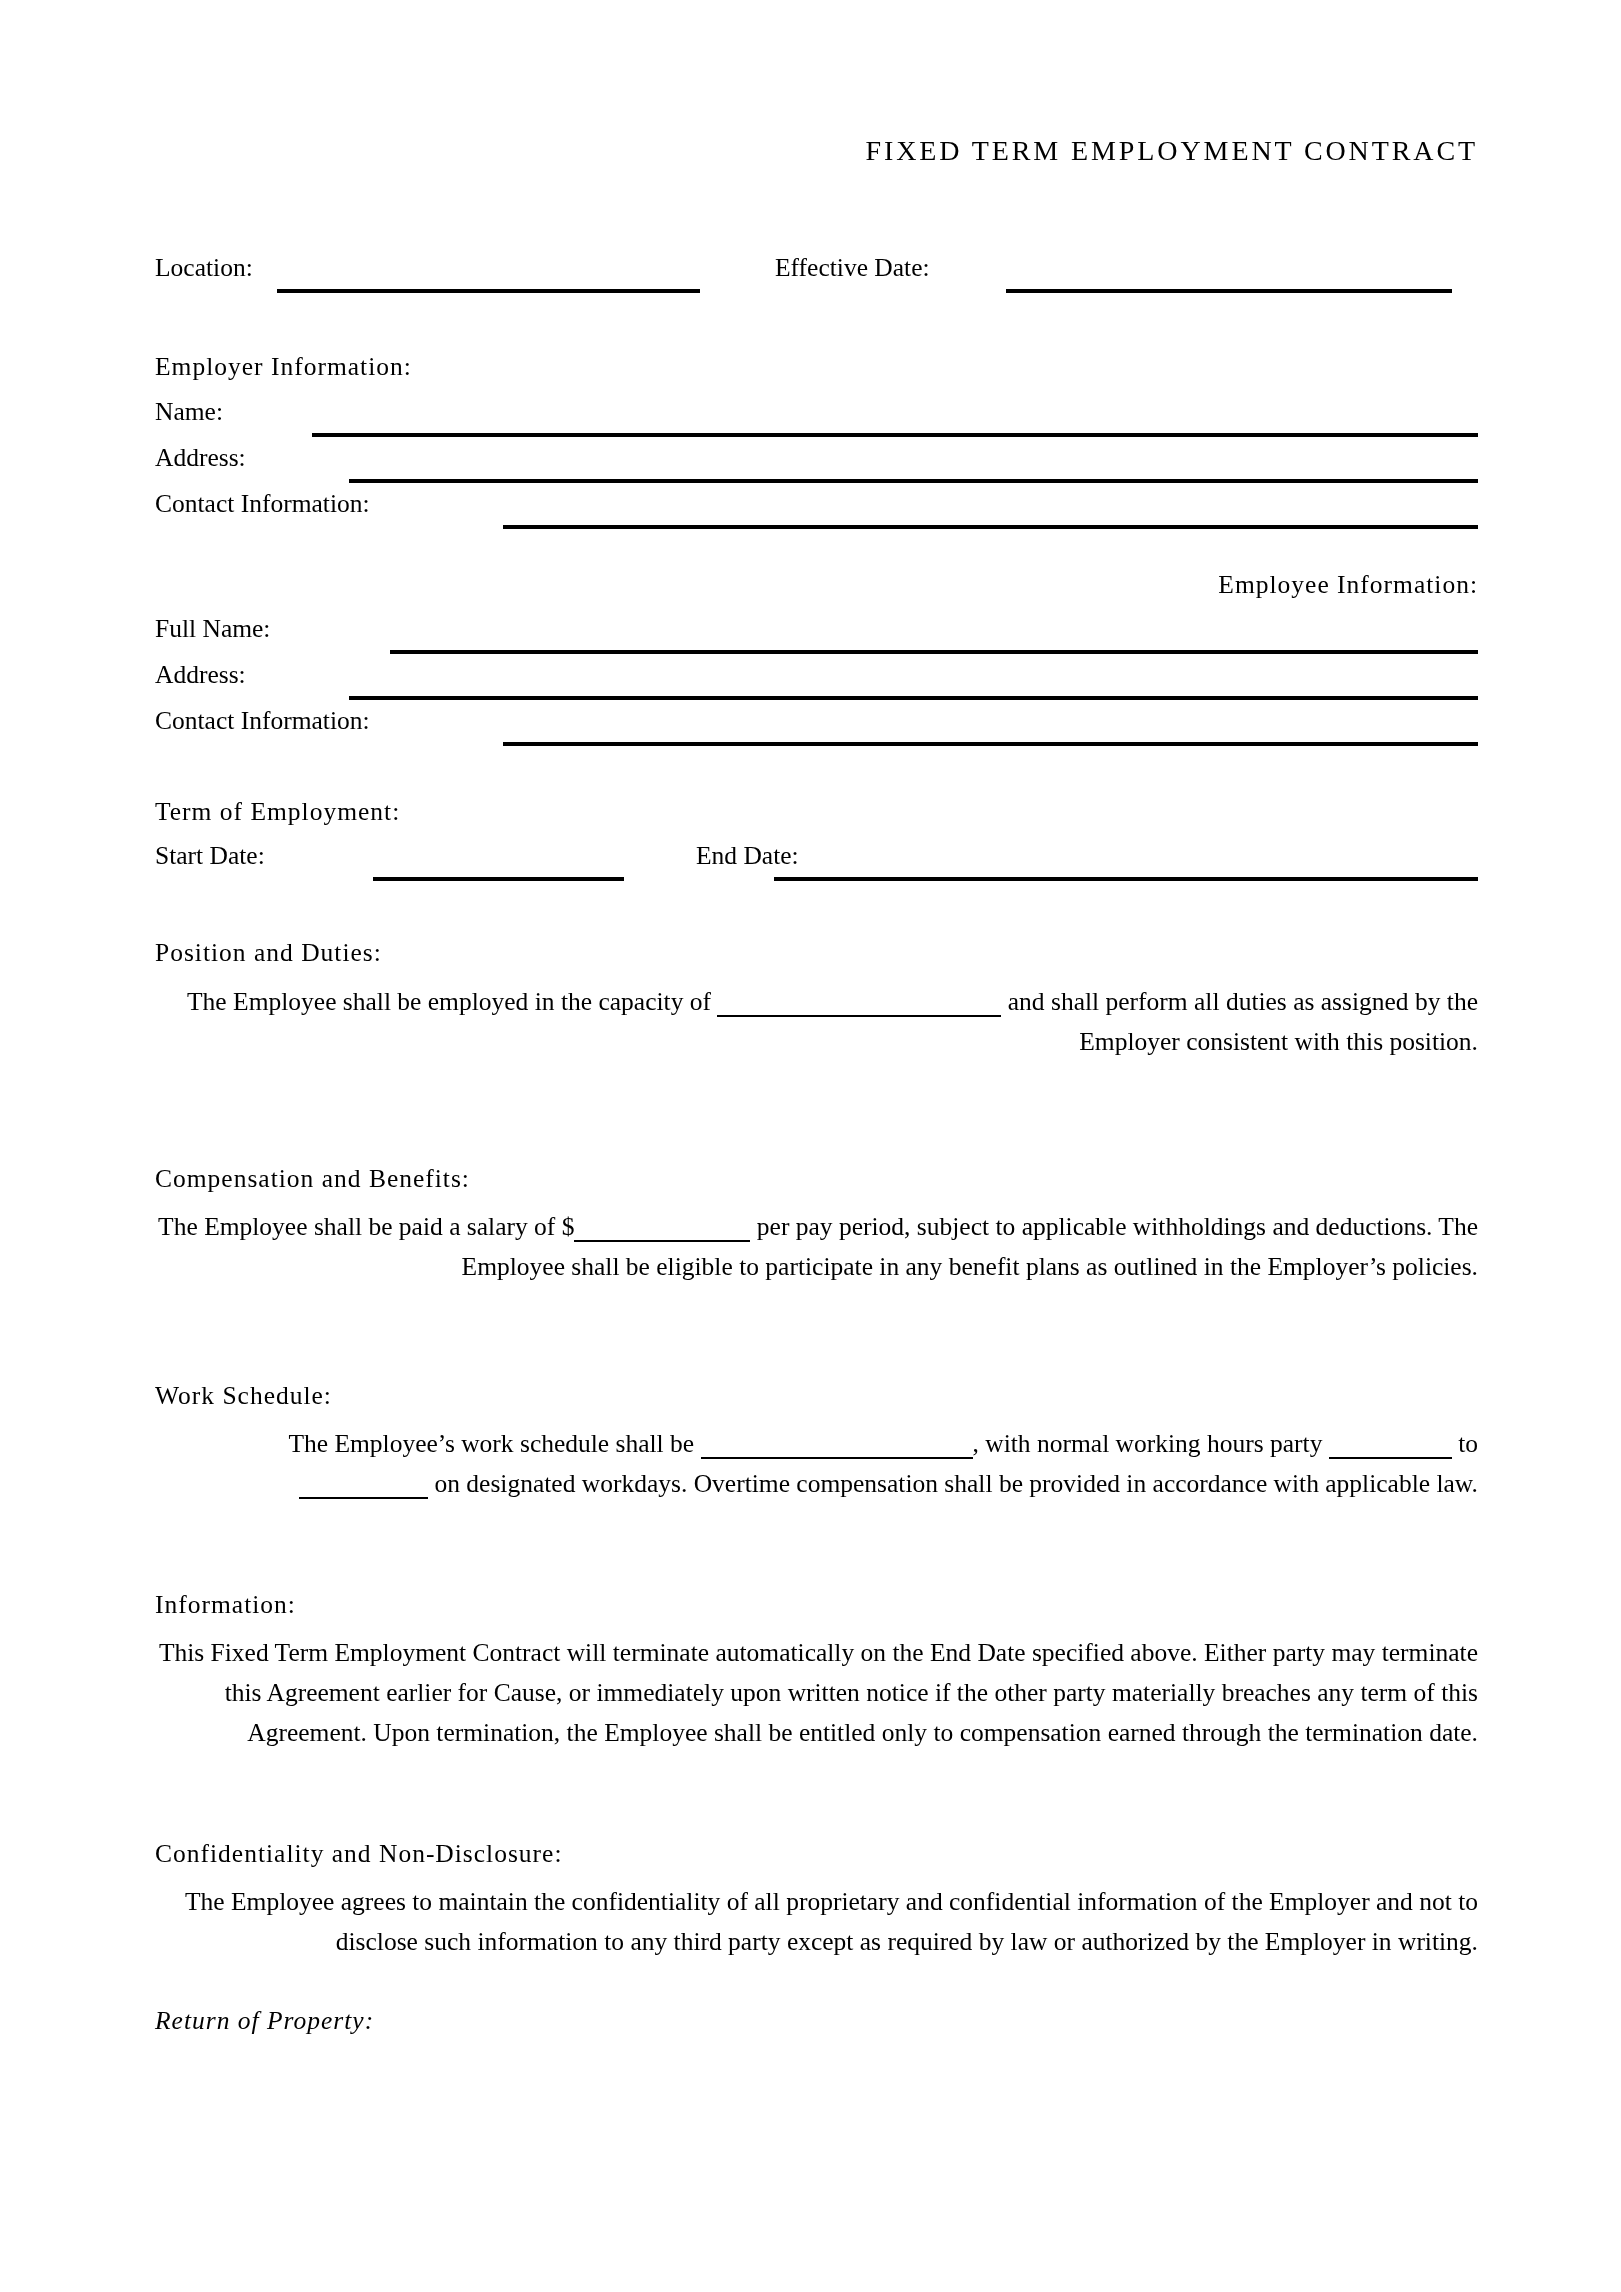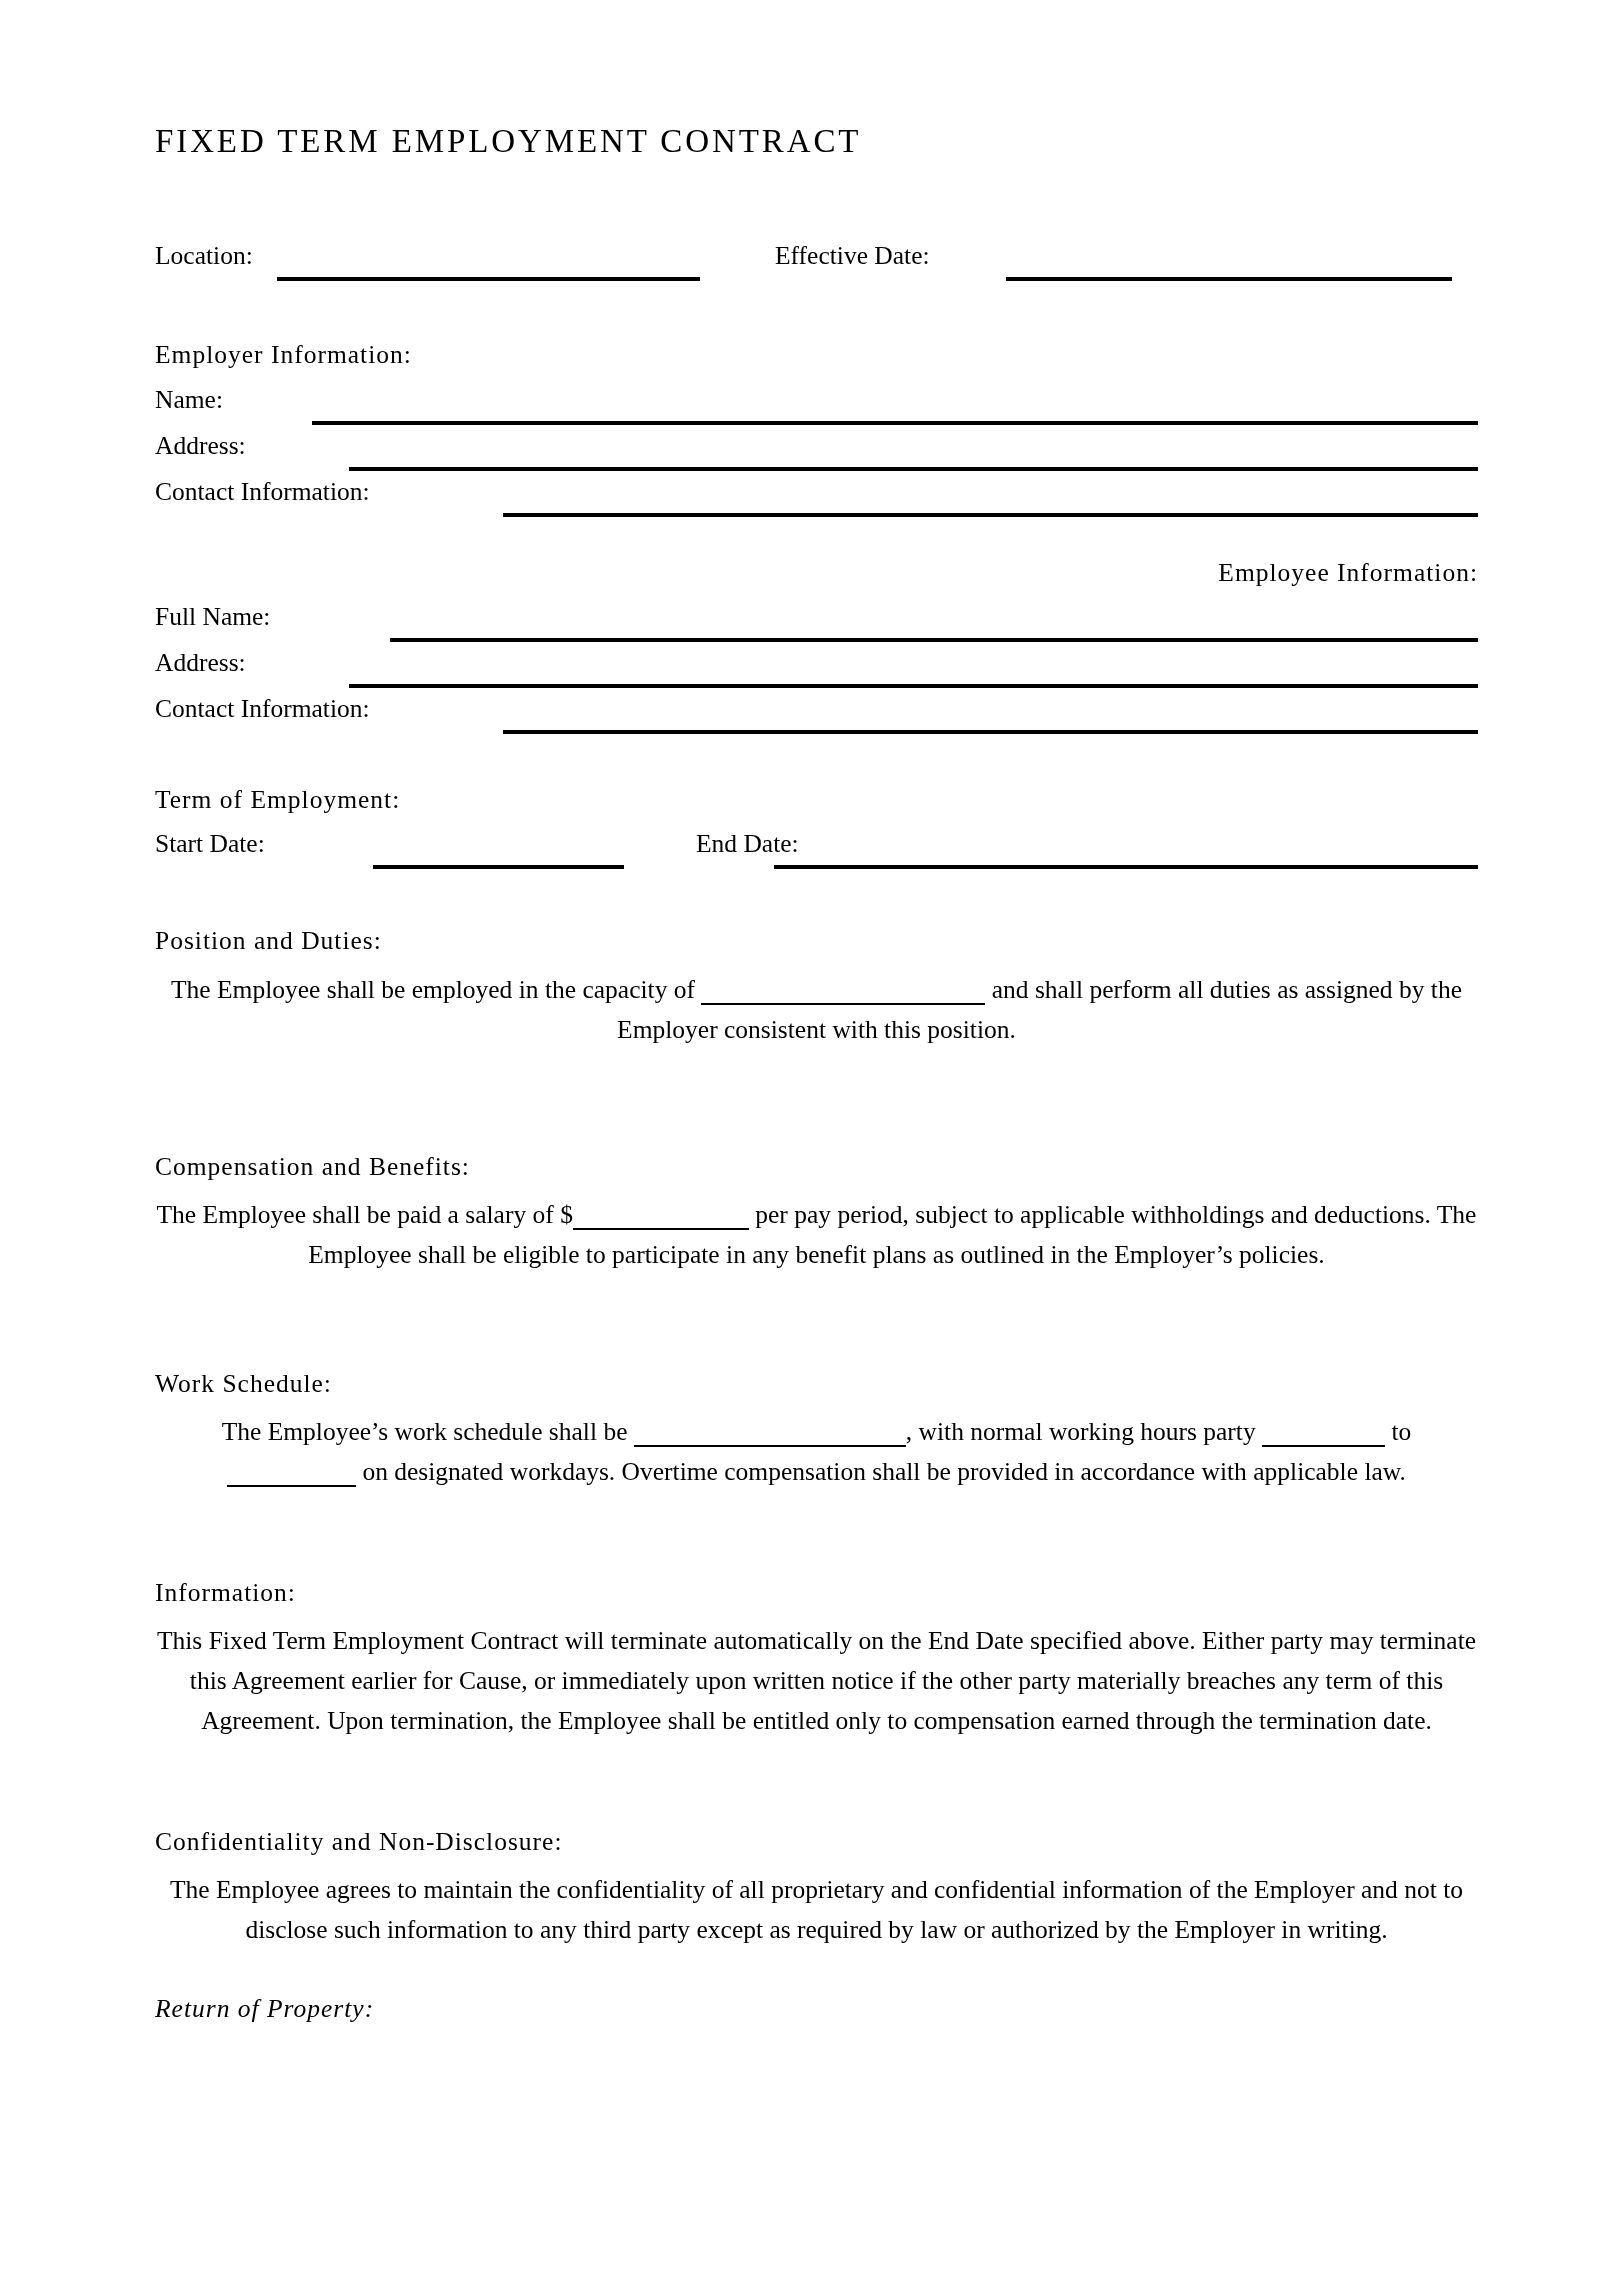--- a/index.html
+++ b/index.html
@@ -10,35 +10,36 @@
     background:#ffffff;
     box-sizing:border-box;
     padding:123px 143px 0 155px;
     font-family:"Liberation Serif","DejaVu Serif",serif;
     font-size:25.5px;
     color:#000;
     overflow:hidden;
   }
   .title{
     height:43px;
-    text-align:left;
-    font-size:33px;
+    text-align:right;
+    font-size:28px;
     letter-spacing:2.9px;
     white-space:nowrap;
+    margin-top:12px;
   }
   .heading{
     height:27.4px;
     letter-spacing:1px;
     white-space:nowrap;
   }
   .row{position:relative;height:27.4px;}
   .row .lbl{position:absolute;left:0;bottom:0;white-space:nowrap;}
   .row .lbl2{position:absolute;bottom:0;white-space:nowrap;}
   .uline{position:absolute;height:3.9px;background:#000;bottom:-9.8px;}
-  p{margin:0;line-height:40px;text-align:center;}
+  p{margin:0;line-height:40px;text-align:right;}
   .blank{
     display:inline-block;
     height:25.5px;
     border-bottom:2.9px solid #000;
     vertical-align:-7.8px;
   }
   .b-pos{width:284px;}
   .b-comp{width:176px;}
   .b-w1{width:272px;}
   .b-w2{width:123px;}

